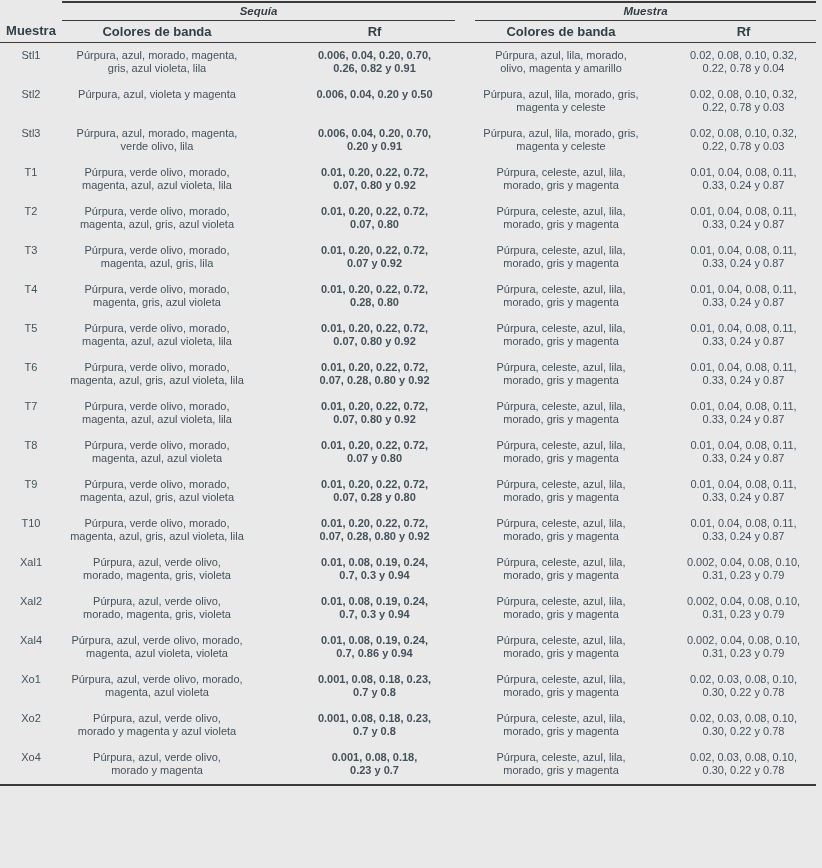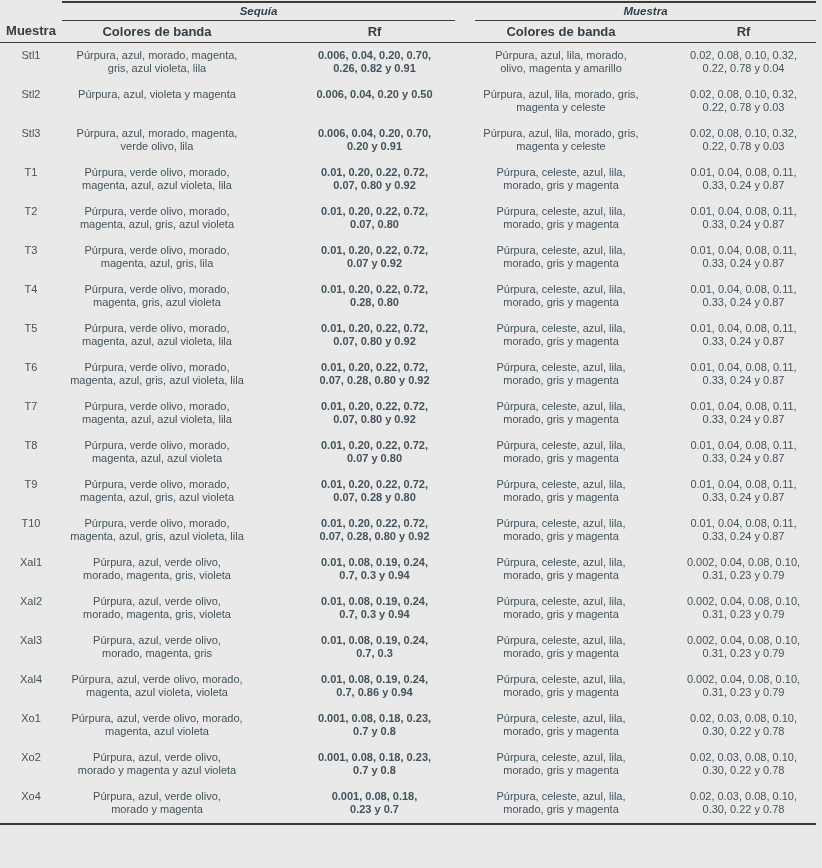--- a/index.html
+++ b/index.html
@@ -291,33 +291,20 @@
     <td class="bordered seq-rf">0.01, 0.08, 0.19, 0.24,
 0.7, 0.3 y 0.94</td>
     <td class="bordered gap"></td>
     <td class="bordered llu-colores">Púrpura, celeste, azul, lila,
 morado, gris y magenta</td>
     <td class="bordered llu-rf">0.002, 0.04, 0.08, 0.10,
 0.31, 0.23 y 0.79</td>
     <td></td>
   </tr>
       <tr>
-    <td class="bordered muestra">Xal3</td>
-    <td class="bordered seq-colores">Púrpura, azul, verde olivo,
-morado, magenta, gris</td>
-    <td class="bordered seq-rf">0.01, 0.08, 0.19, 0.24,
-0.7, 0.3</td>
-    <td class="bordered gap"></td>
-    <td class="bordered llu-colores">Púrpura, celeste, azul, lila,
-morado, gris y magenta</td>
-    <td class="bordered llu-rf">0.002, 0.04, 0.08, 0.10,
-0.31, 0.23 y 0.79</td>
-    <td></td>
-  </tr>
-      <tr>
     <td class="bordered muestra">Xal4</td>
     <td class="bordered seq-colores">Púrpura, azul, verde olivo, morado,
 magenta, azul violeta, violeta</td>
     <td class="bordered seq-rf">0.01, 0.08, 0.19, 0.24,
 0.7, 0.86 y 0.94</td>
     <td class="bordered gap"></td>
     <td class="bordered llu-colores">Púrpura, celeste, azul, lila,
 morado, gris y magenta</td>
     <td class="bordered llu-rf">0.002, 0.04, 0.08, 0.10,
 0.31, 0.23 y 0.79</td>

